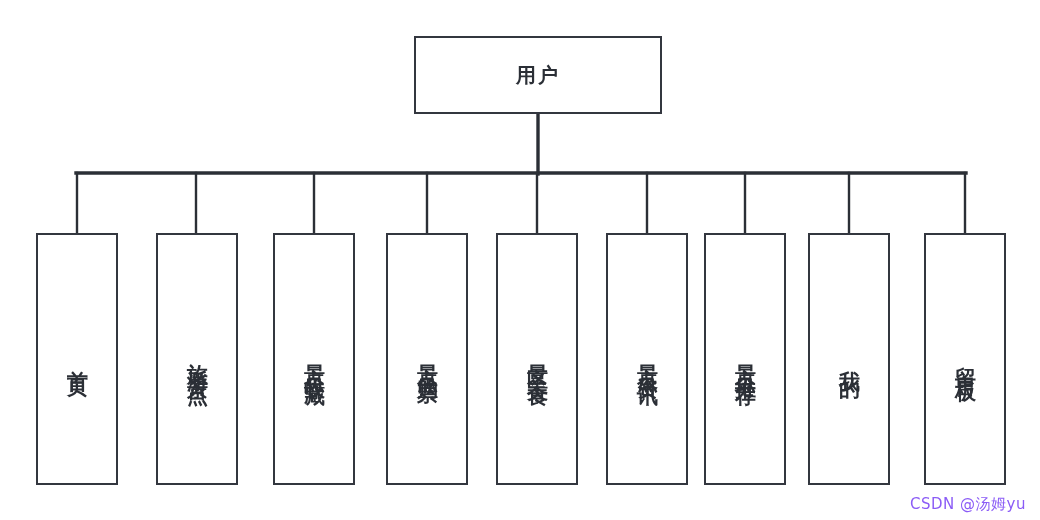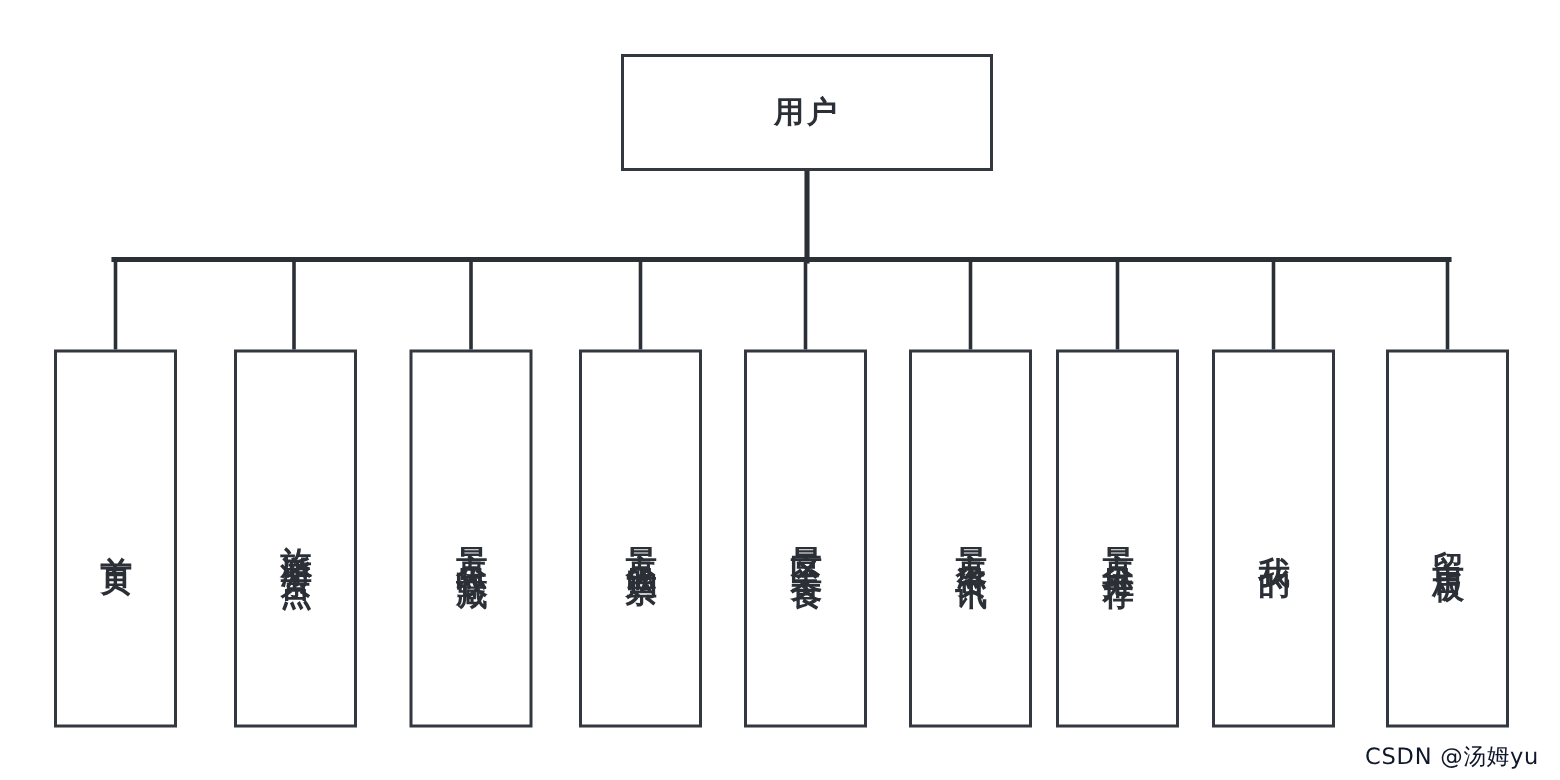--- a/index.html
+++ b/index.html
@@ -48,21 +48,20 @@
     display: flex;
     align-items: center;
     justify-content: center;
   }
 
   .node.root {
     left: 414px;
     top: 36px;
     width: 248px;
     height: 78px;
-    font-family: Liberation Serif, serif;
   }
   .node.root .node-label {
     font-size: 20px;
     font-weight: 700;
     letter-spacing: 2px;
     line-height: 1;
     white-space: nowrap;
   }
 
   .node.leaf {
@@ -91,21 +90,21 @@
   .leaf-6 { left: 704px; }
   .leaf-7 { left: 808px; }
   .leaf-8 { left: 924px; height: 250px; }
 
   
   #watermark {
     position: absolute;
     right: 14px;
     bottom: 6px;
     font-size: 15px;
-    color: #0f172a;
+    color: #8b5cf6;
     letter-spacing: 0.5px;
     white-space: nowrap;
     user-select: none;
   }
 </style>
 </head>
 <body>
 
 <div id="diagram">
 

